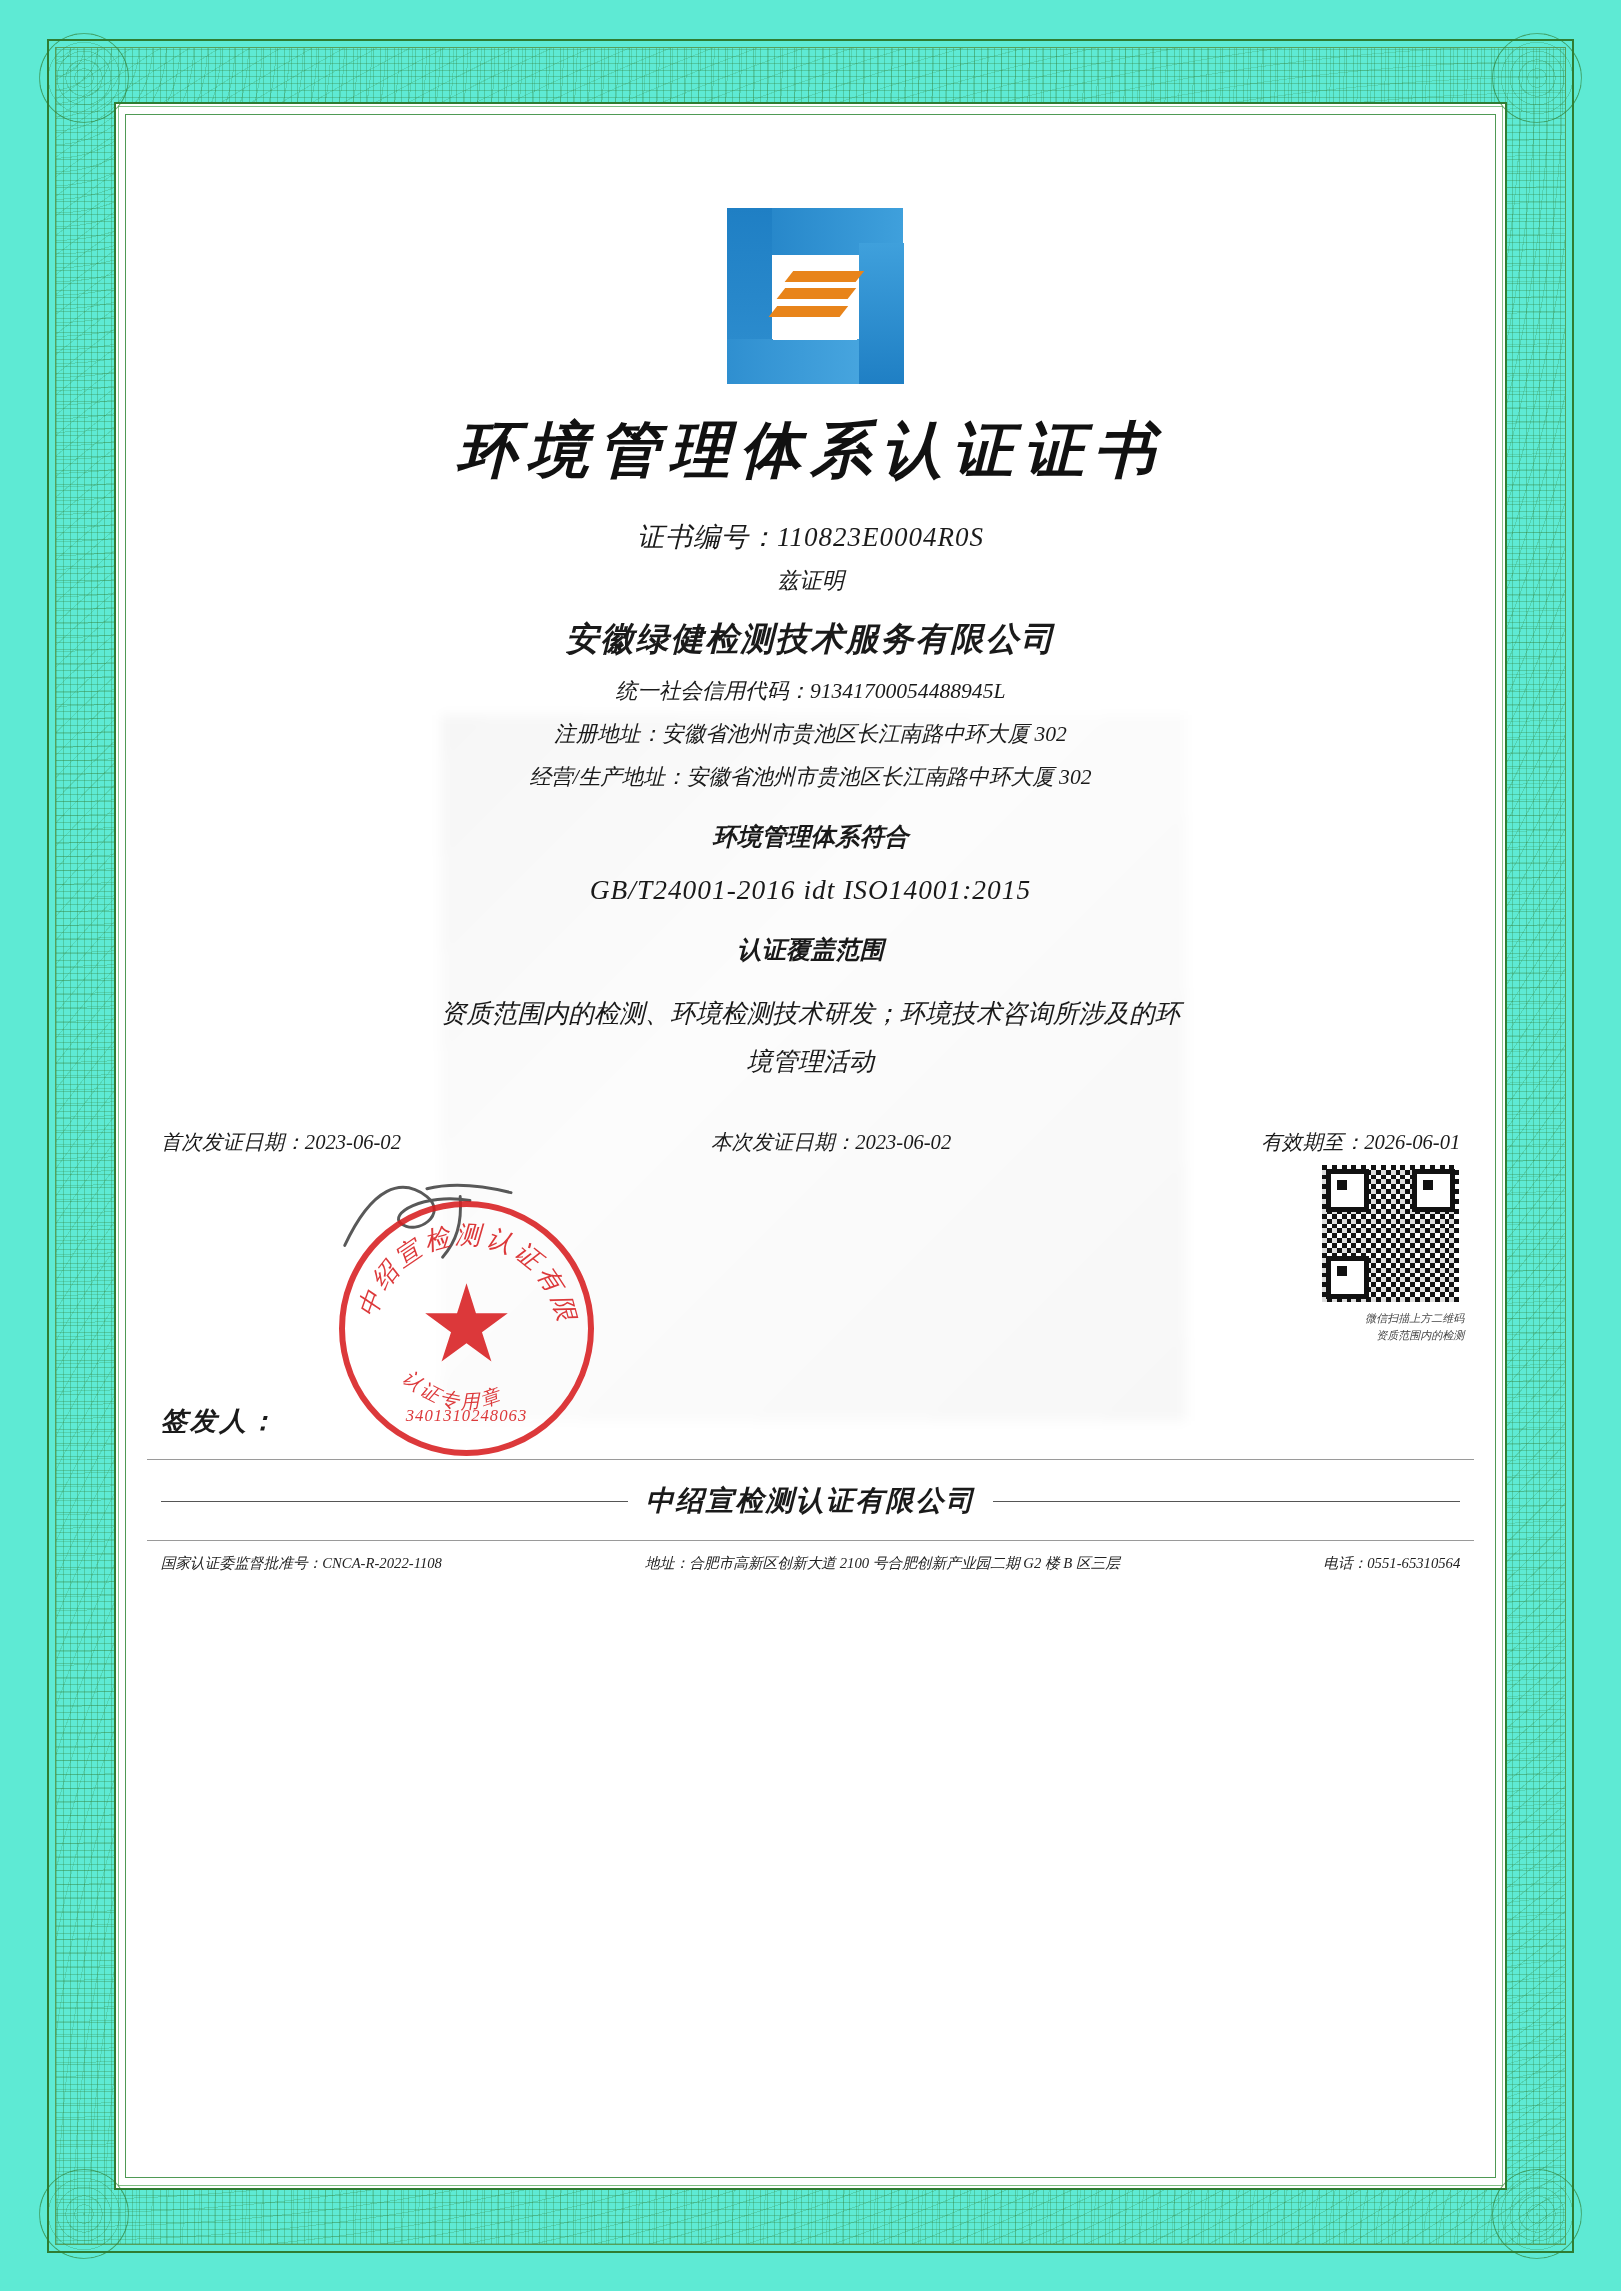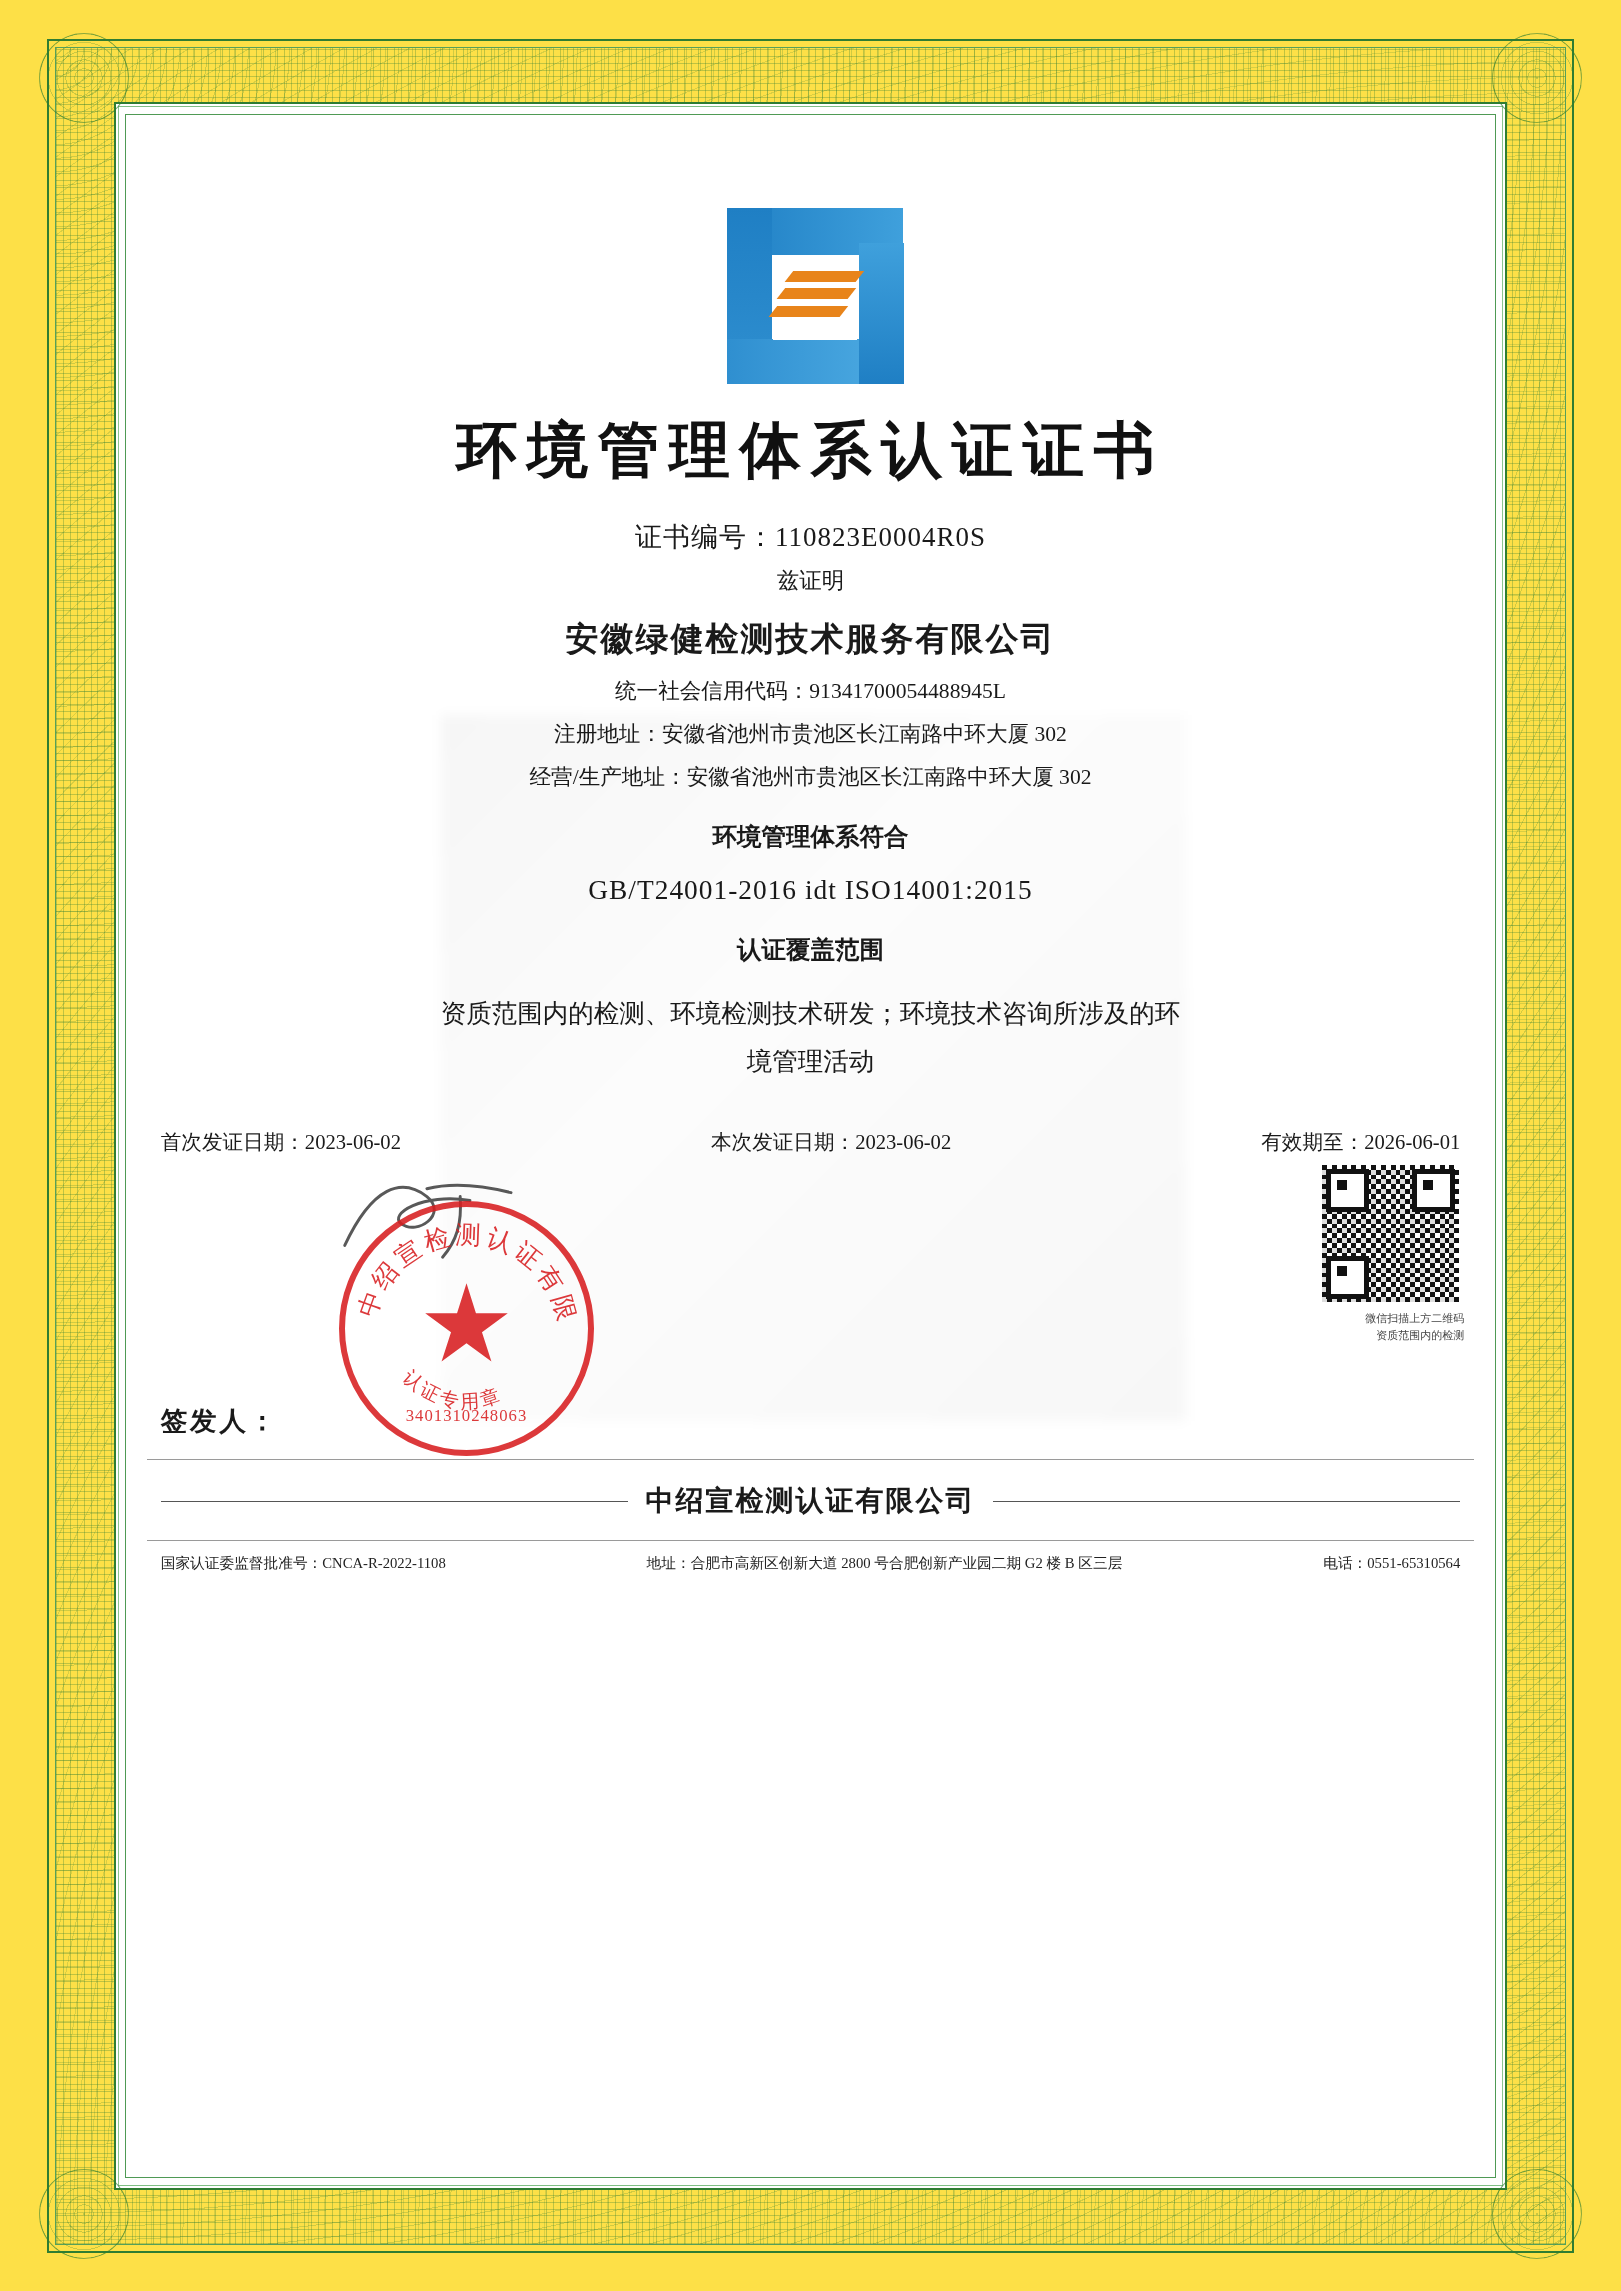--- a/index.html
+++ b/index.html
@@ -13,21 +13,22 @@
     font-family: "Liberation Serif", "DejaVu Serif", serif;
     color: #1a1a1a;
     position: relative;
     overflow: hidden;
   }
 
   
   .cert-page {
     position: absolute;
     inset: 0;
-    background: #fde047;
+    background: #5eead4;
+    font-style: italic;
   }
   .guilloche-outer {
     position: absolute;
     left: 47px;
     top: 39px;
     right: 47px;
     bottom: 39px;
     border: 2px solid #2f7d32;
   }
   .guilloche-band {
@@ -473,21 +474,21 @@
       <div class="rule"></div>
     </div>
 
     <div class="footer-rule"></div>
 
     <div class="footer-row">
       <div>
         <span>国家认证委监督批准号：</span><span>CNCA-R-2022-1108</span>
       </div>
       <div>
-        <span>地址：</span><span>合肥市高新区创新大道 2800 号合肥创新产业园二期 G2 楼 B 区三层</span>
+        <span>地址：</span><span>合肥市高新区创新大道 2100 号合肥创新产业园二期 G2 楼 B 区三层</span>
       </div>
       <div>
         <span>电话：</span><span>0551-65310564</span>
       </div>
     </div>
 
   </div>
 </div>
 
 

